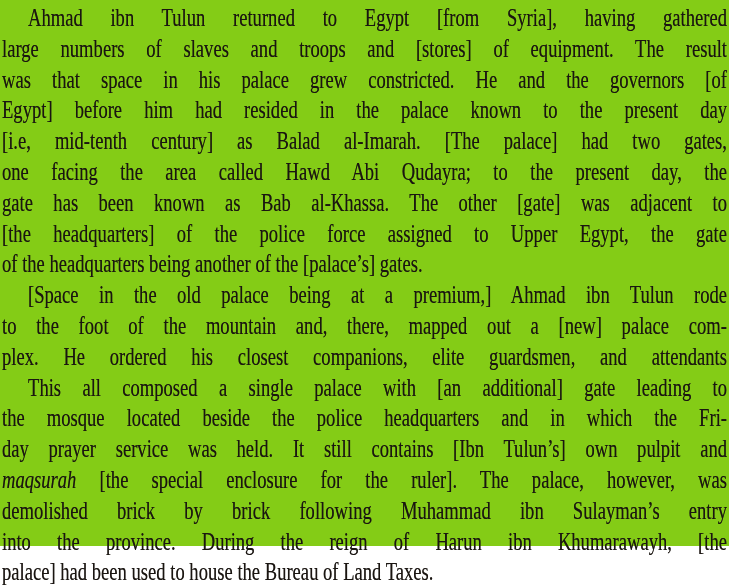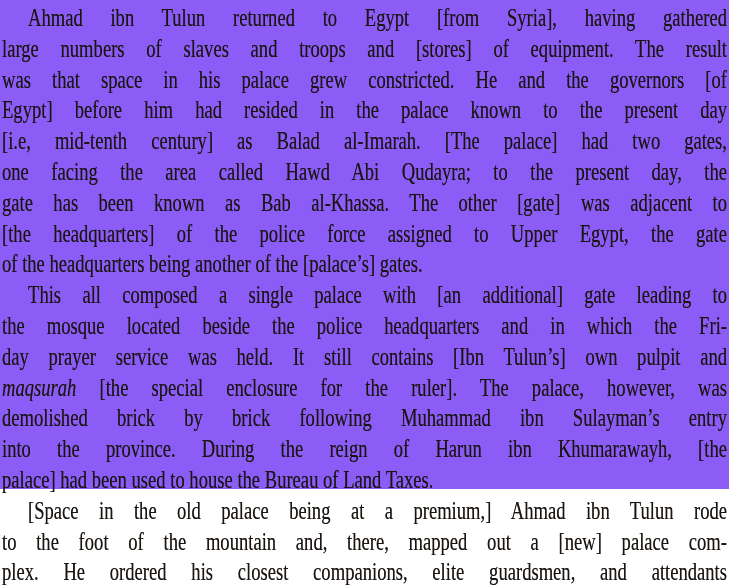--- a/index.html
+++ b/index.html
@@ -5,23 +5,23 @@
   html, body { margin: 0; padding: 0; }
   body {
     width: 729px;
     height: 588px;
     background: #ffffff;
     overflow: hidden;
   }
   .page {
     box-sizing: border-box;
     width: 729px;
-    height: 489px;
+    height: 546px;
     padding: 2px 6px 0 2px;
-    background: #8b5cf6;
+    background: #84cc16;
   }
   .para { margin: 0; padding: 0; }
   .line {
     width: 780px;               
     height: 30.8px;
     line-height: 30.8px;
     font-family: "Liberation Serif", serif;
     font-size: 20px;
     color: #1a1511;
     text-align: justify;
@@ -45,28 +45,28 @@
     <div class="line">was that space in his palace grew constricted. He and the governors [of</div>
     <div class="line">Egypt] before him had resided in the palace known to the present day</div>
     <div class="line">[i.e, mid-tenth century] as Balad al-Imarah. [The palace] had two gates,</div>
     <div class="line">one facing the area called Hawd Abi Qudayra; to the present day, the</div>
     <div class="line">gate has been known as Bab al-Khassa. The other [gate] was adjacent to</div>
     <div class="line">[the headquarters] of the police force assigned to Upper Egypt, the gate</div>
     <div class="line para-end">of the headquarters being another of the [palace’s] gates.</div>
   </div>
 
   <div class="para">
+    <div class="line indent">[Space in the old palace being at a premium,] Ahmad ibn Tulun rode</div>
+    <div class="line">to the foot of the mountain and, there, mapped out a [new] palace com-</div>
+    <div class="line">plex. He ordered his closest companions, elite guardsmen, and attendants</div>
+  </div>
+
+  <div class="para">
     <div class="line indent">This all composed a single palace with [an additional] gate leading to</div>
     <div class="line">the mosque located beside the police headquarters and in which the Fri-</div>
     <div class="line">day prayer service was held. It still contains [Ibn Tulun’s] own pulpit and</div>
     <div class="line"><i>maqsurah</i> <span>[the special enclosure for the ruler]. The palace, however, was</span></div>
     <div class="line">demolished brick by brick following Muhammad ibn Sulayman’s entry</div>
     <div class="line">into the province. During the reign of Harun ibn Khumarawayh, [the</div>
     <div class="line para-end">palace] had been used to house the Bureau of Land Taxes.</div>
   </div>
 
-  <div class="para">
-    <div class="line indent">[Space in the old palace being at a premium,] Ahmad ibn Tulun rode</div>
-    <div class="line">to the foot of the mountain and, there, mapped out a [new] palace com-</div>
-    <div class="line">plex. He ordered his closest companions, elite guardsmen, and attendants</div>
-  </div>
-
 </div>
 
 </body></html>

